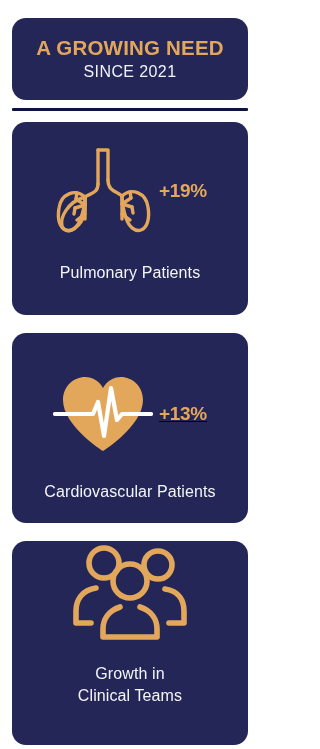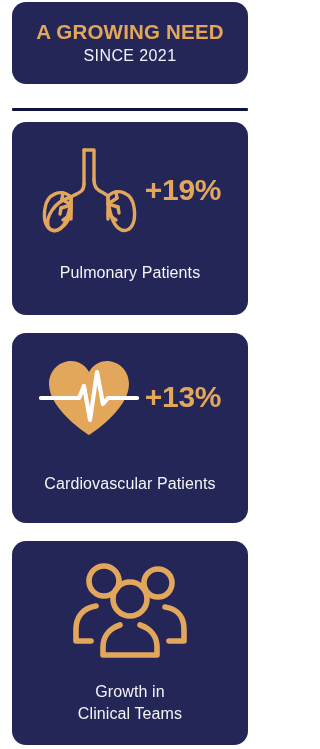--- a/index.html
+++ b/index.html
@@ -17,21 +17,21 @@
     width: 260px;
     height: 749px;
     background: #ffffff;
     padding: 0;
   }
 
   
   .header-card {
     position: absolute;
     left: 12px;
-    top: 2px;
+    top: 18px;
     width: 236px;
     height: 82px;
     background: #242657;
     border-radius: 14px;
     display: flex;
     flex-direction: column;
     align-items: center;
     justify-content: center;
     gap: 3px;
   }
@@ -80,59 +80,58 @@
 
   .card-row {
     display: flex;
     align-items: center;
     justify-content: center;
     gap: 6px;
     width: 100%;
   }
 
   .card-1 .card-row { padding-top: 22px; }
-  .card-2 .card-row { padding-top: 20px; }
+  .card-2 .card-row { padding-top: 36px; text-decoration: underline; }
 
   .icon-box {
     flex: 0 0 auto;
     display: flex;
     align-items: center;
     justify-content: center;
   }
 
   .stat-value {
     color: #E3A75C;
-    font-size: 30px;
+    font-size: 19px;
     font-weight: bold;
     letter-spacing: -0.3px;
     line-height: 1;
     white-space: nowrap;
   }
 
   .card-label {
     color: #F4F5F9;
     font-size: 16px;
     font-weight: 300;
     text-align: center;
     line-height: 1.35;
     width: 100%;
     letter-spacing: 0.1px;
   }
 
   .card-1 .card-label { margin-top: 26px; }
-  .card-2 .card-label { margin-top: 32px; }
+  .card-2 .card-label { margin-top: 24px; }
 
   
   .card-3-inner {
     display: flex;
     flex-direction: column;
     align-items: center;
     justify-content: flex-start;
     height: 100%;
-    padding-top: 18px;
   }
   .card-3 .card-label { margin-top: 22px; }
 </style>
 </head>
 <body>
 
 <div class="infographic">
 
   <div class="header-card">
     <div class="header-title">A GROWING NEED</div>

